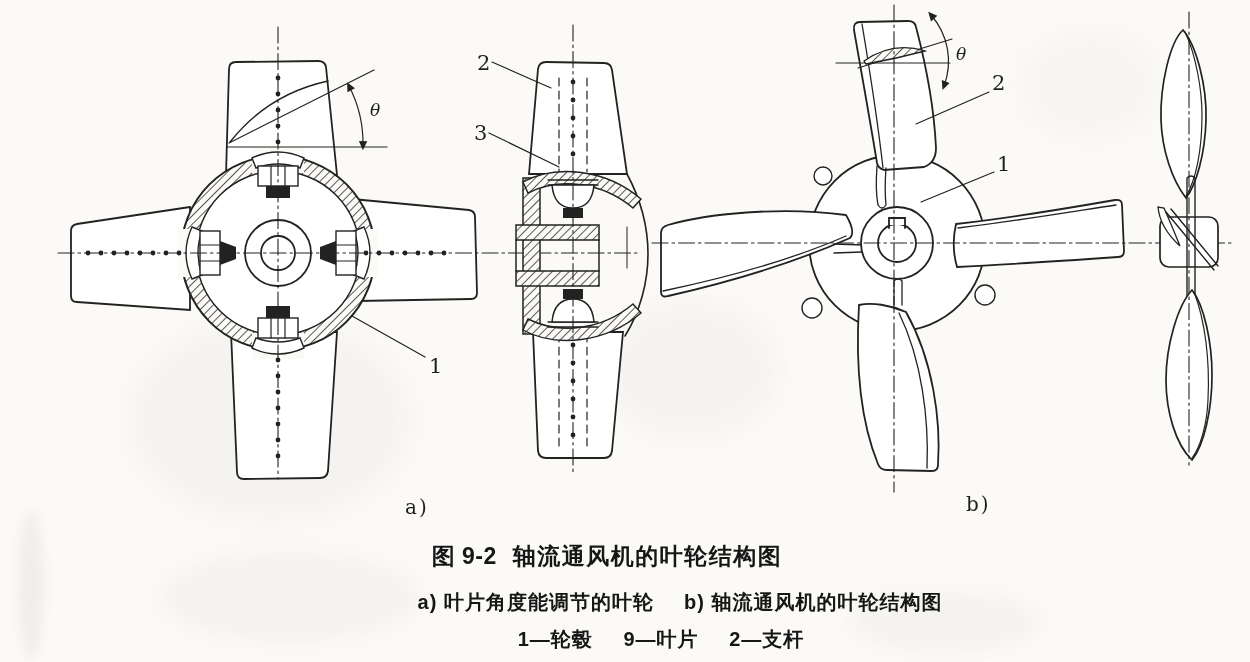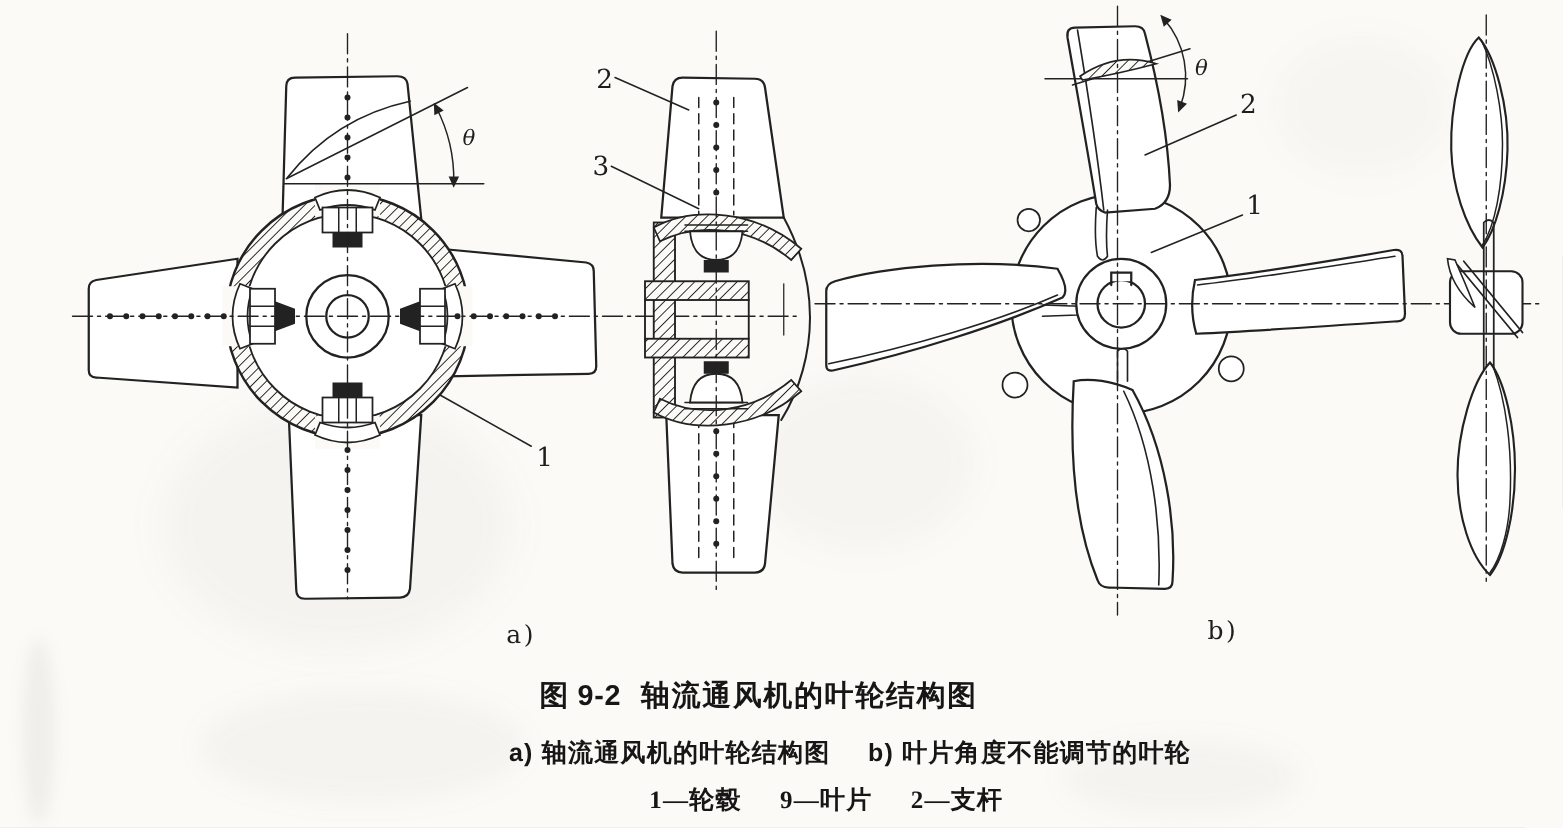--- a/index.html
+++ b/index.html
@@ -7,21 +7,21 @@
         font-family:"Liberation Sans",sans-serif;color:#1e1e1e;}
   .page svg{position:absolute;left:0;top:0;}
   .smudge{position:absolute;border-radius:50%;pointer-events:none;}
   .cap{position:absolute;left:0;width:1250px;text-align:center;white-space:nowrap;
        color:#161616;}
   .cap1{top:541px;font-size:23px;font-weight:bold;letter-spacing:1.5px;transform:translateX(-18px);}
   .cap1 .num{margin-right:16px;letter-spacing:0.5px;}
   .cap2{top:589px;font-size:20px;font-weight:bold;letter-spacing:1px;transform:translateX(55px);}
   .cap2 .sep{display:inline-block;width:30px;}
   .cap3{top:626px;font-size:20px;font-weight:bold;letter-spacing:1px;transform:translateX(36px);}
-  .cap3 span.item{margin:0 12px;font-family:Liberation Serif, serif;}
+  .cap3 span.item{margin:0 12px;}
   text{fill:#1e1e1e;}
   .callout{font-family:"DejaVu Serif",serif;font-size:21px;}
   .theta{font-family:"DejaVu Serif",serif;font-style:italic;font-size:17px;}
   .sub{font-family:"DejaVu Serif",serif;font-size:20px;letter-spacing:2px;}
 </style>
 </head>
 <body>
 
 <div class="page">
 
@@ -248,20 +248,20 @@
     <text class="callout" x="992" y="90">2</text>
     <text class="callout" x="997" y="171">1</text>
     <text class="sub" x="405" y="514">a)</text>
     <text class="sub" x="966" y="511">b)</text>
   </svg>
 
   <div class="cap cap1">
     <span class="num">图 9-2</span><span>轴流通风机的叶轮结构图</span>
   </div>
   <div class="cap cap2">
-    <span>a) 轴流通风机的叶轮结构图</span><span class="sep"></span><span>b) 叶片角度不能调节的叶轮</span>
+    <span>a) 叶片角度能调节的叶轮</span><span class="sep"></span><span>b) 轴流通风机的叶轮结构图</span>
   </div>
   <div class="cap cap3">
     <span class="item">1—轮毂</span>
     <span class="item">9—叶片</span>
     <span class="item">2—支杆</span>
   </div>
 </div>
 
 </body></html>

